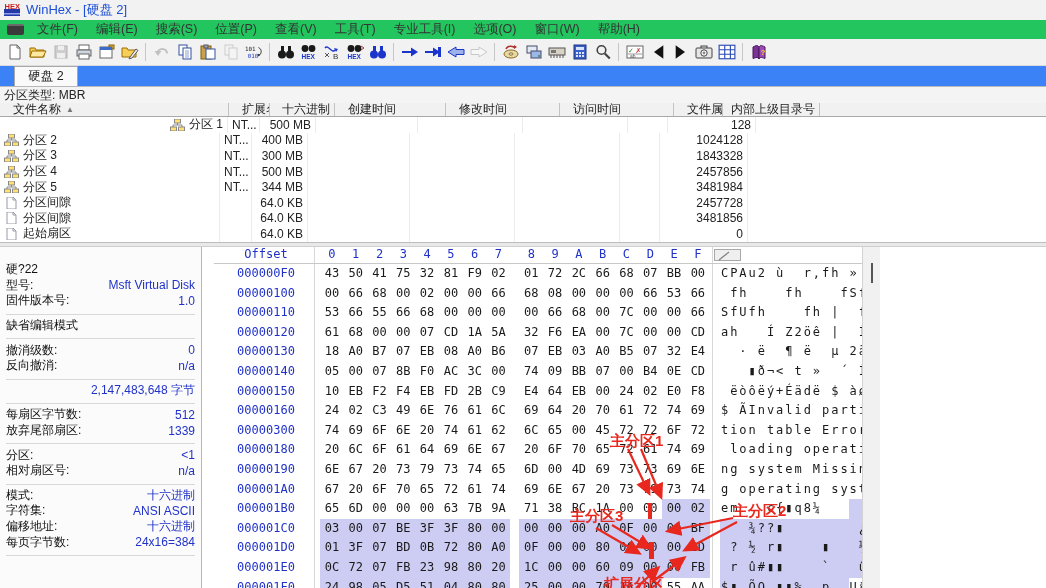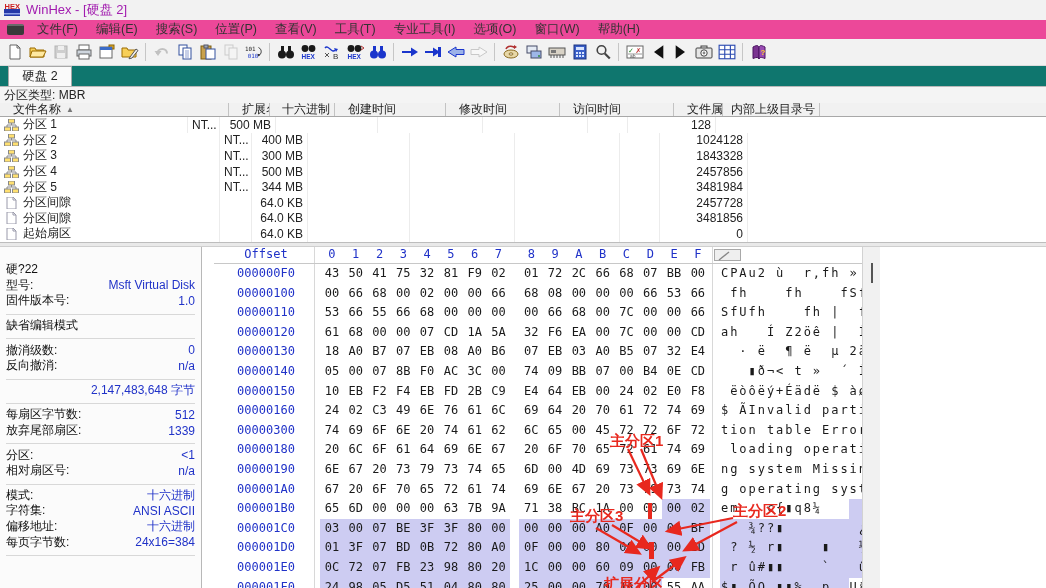--- a/index.html
+++ b/index.html
@@ -2,31 +2,31 @@
 <html><head>
 <meta charset="utf-8">
 <style>
   * { margin:0; padding:0; box-sizing:border-box; }
   html,body { width:1046px; height:588px; overflow:hidden; }
   body { font-family:"Liberation Sans", sans-serif; font-size:12px; color:#222; background:#fff; }
   #win { position:relative; width:1046px; height:588px; background:#fff; overflow:hidden; }
 
   
   #titlebar { height:20px; background:#f2f2f2; display:flex; align-items:center; padding-left:4px; }
-  #titlebar .t { font-size:13px; color:#a21caf; margin-left:6px; }
-  #menubar { height:19px; background:#ec4899; display:flex; align-items:center; }
+  #titlebar .t { font-size:13px; color:#1d4ed8; margin-left:6px; }
+  #menubar { height:19px; background:#22c55e; display:flex; align-items:center; }
   #menubar .mi { padding:2px 9px; font-size:12.5px; color:#333; cursor:default; }
   #childicon { width:17px; height:11px; margin:0 4px 0 7px; background:#3a3a3a; border-radius:2px; border-top:2px solid #6a6a6a; }
   #toolbar { height:27px; background:#f2f2f2; border-bottom:1px solid #dcdcdc; display:flex; align-items:center; padding-left:3px; }
   .tbi { width:23px; height:21px; display:flex; align-items:center; justify-content:center; border-radius:2px; }
   .tbi svg { width:18px; height:16px; }
   .tbi.dis { opacity:.42; filter:grayscale(1); }
   .tsep { width:1px; height:18px; background:#c6c6c6; margin:0 4px; }
 
-  #tabstrip { height:21px; background:#0f766e; border-bottom:1px solid #b8b8b8; display:flex; align-items:flex-end; padding-left:8px; }
+  #tabstrip { height:21px; background:#3b82f6; border-bottom:1px solid #b8b8b8; display:flex; align-items:flex-end; padding-left:14px; }
   .tab { height:20px; min-width:64px; background:#fafafa; border:1px solid #a8a8a8; border-bottom:none; display:flex; align-items:center; justify-content:center; font-size:12.5px; padding:0 10px; }
 
   #partbar { height:16px; background:#f4f4f4; display:flex; align-items:center; padding-left:4px; color:#222; }
 
   
   #ftable { position:relative; height:139px; background:#fff; }
   #fthead { display:flex; height:14px; background:#f1f1f1; border-bottom:1px solid #a8a8a8; }
   #fthead .hc { border-right:1px solid #c3c3c3; padding:0 4px; font-size:12px; color:#222; white-space:nowrap; overflow:hidden; display:flex; align-items:center;margin-left:9px; }
   .sortmark { font-size:8px; color:#777; margin-left:5px; }
   .frow { display:flex; height:15.6px; align-items:center; }
@@ -353,21 +353,21 @@
         </div>
         <div class="hc" style="width: 40px; flex: 0 0 auto;">
           <span>文件属性</span>
         </div>
         <div class="hc" style="width: 88px; flex: 0 0 auto; justify-content: flex-end;">
           <span>内部上级目录号</span>
         </div>
       </div>
     <div id="ftrows">
         <div class="frow">
-          <div class="c" style="width: 188px; flex: 0 0 auto;">
+          <div class="c" style="width: 228px; flex: 0 0 auto; justify-content: flex-end;">
             <span class="fic"><svg viewBox="0 0 15 12">
                 <rect x="4.5" y="0" width="6" height="4" fill="#ffe070" stroke="#888"></rect>
                 <path d="M7.5 4v2M3 8V6h9v2" stroke="#888" fill="none"></path>
                 <rect x="0.5" y="8" width="6" height="4" fill="#ffe070" stroke="#888"></rect>
                 <rect x="8.5" y="8" width="6" height="4" fill="#ffe070" stroke="#888"></rect>
               </svg></span>
             <span>分区 1</span>
           </div>
           <div class="c" style="width: 32px; flex: 0 0 auto;">
             <span>NT...</span>

